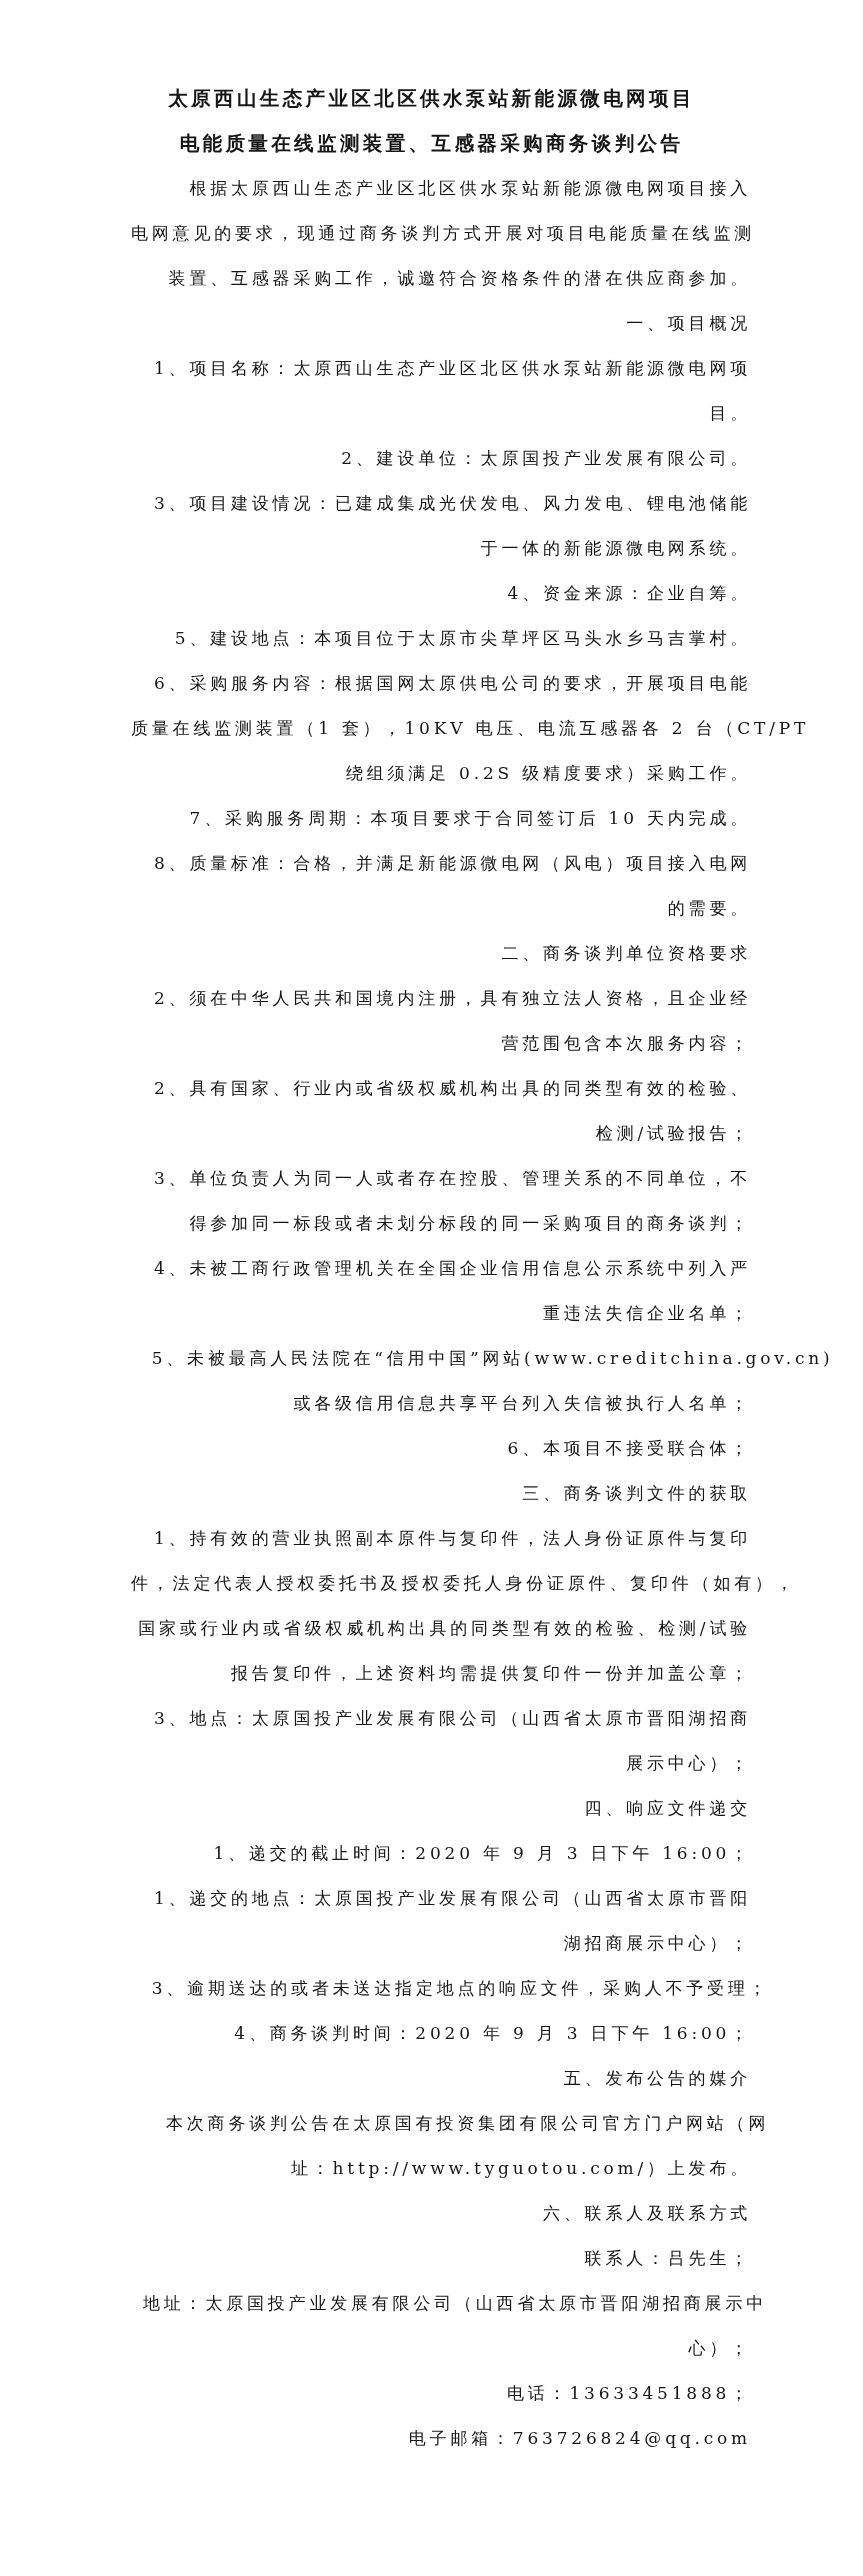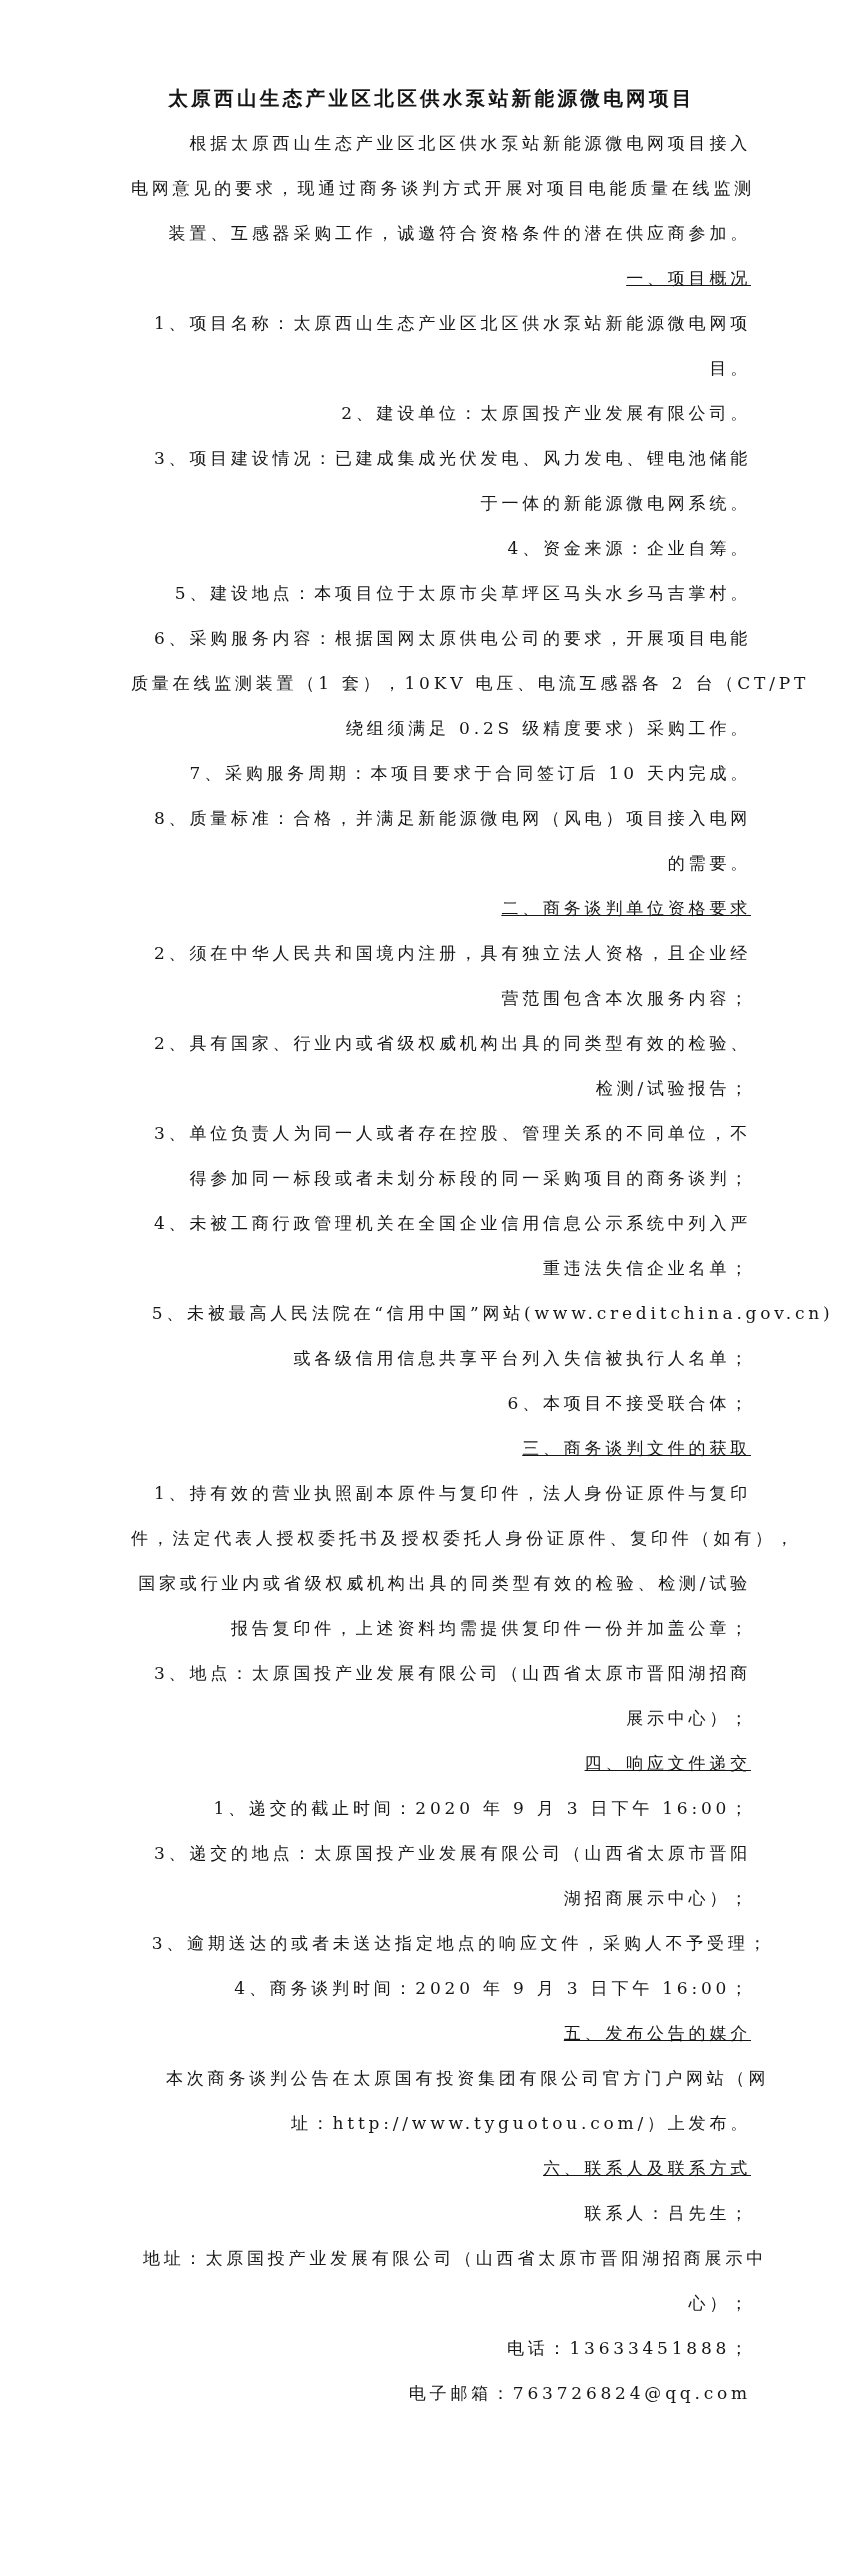--- a/index.html
+++ b/index.html
@@ -31,31 +31,32 @@
     text-align: right;
   }
   .doc-line.title {
     margin-left: -131px;
     width: 863px;
     text-align: center;
     font-weight: bold;
     font-size: 19.6px;
     letter-spacing: 3.3px;
   }
-  .doc-line.heading { padding-left: 1.1px; text-decoration: underline; }
+  .doc-line.heading { padding-left: 1.1px; }
   .doc-line.item    { padding-left: 20.7px; }
   .doc-line.para    { padding-left: 35px; }
   .doc-line.cont    { padding-left: 0; }
   .doc-line.plain   { padding-left: 0; margin-left: 12px; }
 </style>
 </head>
 <body>
 
 <div class="page">
   <div class="doc-line title">太原西山生态产业区北区供水泵站新能源微电网项目</div>
+  <div class="doc-line title">电能质量在线监测装置、互感器采购商务谈判公告</div>
   <div id="body-lines">
       <div class="doc-line para">根据太原西山生态产业区北区供水泵站新能源微电网项目接入</div>
       <div class="doc-line cont">电网意见的要求，现通过商务谈判方式开展对项目电能质量在线监测</div>
       <div class="doc-line cont">装置、互感器采购工作，诚邀符合资格条件的潜在供应商参加。</div>
       <div class="doc-line heading">一、项目概况</div>
       <div class="doc-line item">1、项目名称：太原西山生态产业区北区供水泵站新能源微电网项</div>
       <div class="doc-line cont">目。</div>
       <div class="doc-line item">2、建设单位：太原国投产业发展有限公司。</div>
       <div class="doc-line item">3、项目建设情况：已建成集成光伏发电、风力发电、锂电池储能</div>
       <div class="doc-line cont">于一体的新能源微电网系统。</div>
@@ -81,21 +82,21 @@
       <div class="doc-line item">6、本项目不接受联合体；</div>
       <div class="doc-line heading">三、商务谈判文件的获取</div>
       <div class="doc-line item">1、持有效的营业执照副本原件与复印件，法人身份证原件与复印</div>
       <div class="doc-line cont">件，法定代表人授权委托书及授权委托人身份证原件、复印件（如有），</div>
       <div class="doc-line cont">国家或行业内或省级权威机构出具的同类型有效的检验、检测/试验</div>
       <div class="doc-line cont">报告复印件，上述资料均需提供复印件一份并加盖公章；</div>
       <div class="doc-line item">3、地点：太原国投产业发展有限公司（山西省太原市晋阳湖招商</div>
       <div class="doc-line cont">展示中心）；</div>
       <div class="doc-line heading">四、响应文件递交</div>
       <div class="doc-line item">1、递交的截止时间：2020 年 9 月 3 日下午 16:00；</div>
-      <div class="doc-line item">3、递交的地点：太原国投产业发展有限公司（山西省太原市晋阳</div>
+      <div class="doc-line item">1、递交的地点：太原国投产业发展有限公司（山西省太原市晋阳</div>
       <div class="doc-line cont">湖招商展示中心）；</div>
       <div class="doc-line item">3、逾期送达的或者未送达指定地点的响应文件，采购人不予受理；</div>
       <div class="doc-line item">4、商务谈判时间：2020 年 9 月 3 日下午 16:00；</div>
       <div class="doc-line heading">五、发布公告的媒介</div>
       <div class="doc-line para">本次商务谈判公告在太原国有投资集团有限公司官方门户网站（网</div>
       <div class="doc-line cont">址：http://www.tyguotou.com/）上发布。</div>
       <div class="doc-line heading">六、联系人及联系方式</div>
       <div class="doc-line plain">联系人：吕先生；</div>
       <div class="doc-line plain">地址：太原国投产业发展有限公司（山西省太原市晋阳湖招商展示中</div>
       <div class="doc-line cont">心）；</div>

